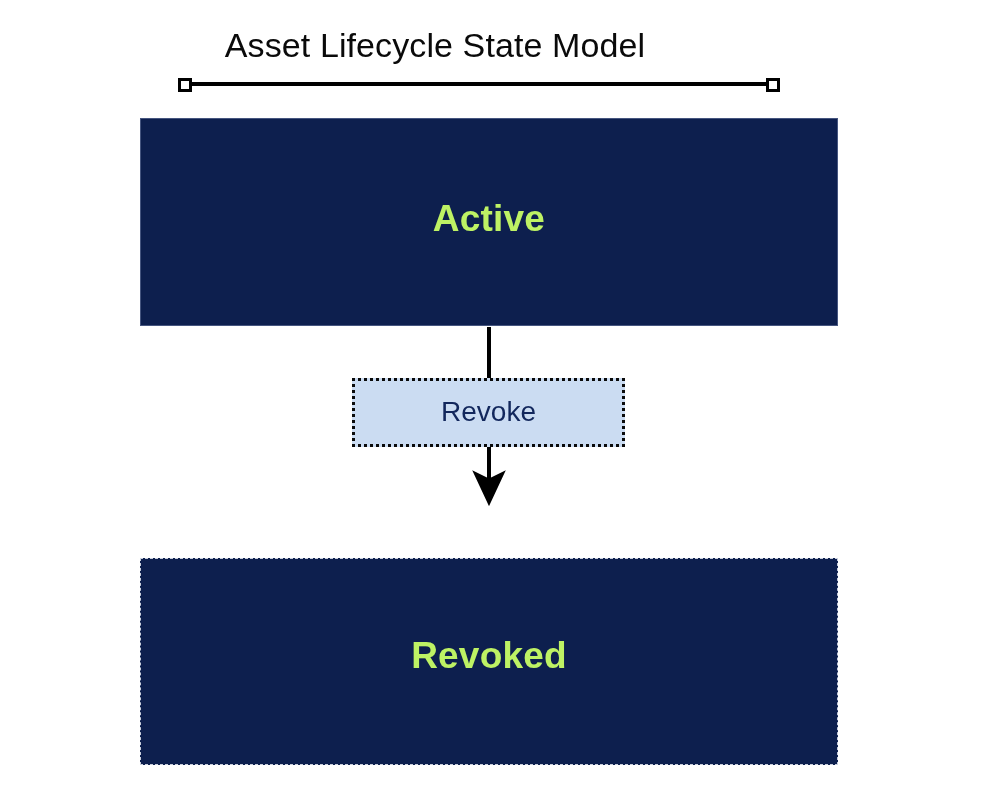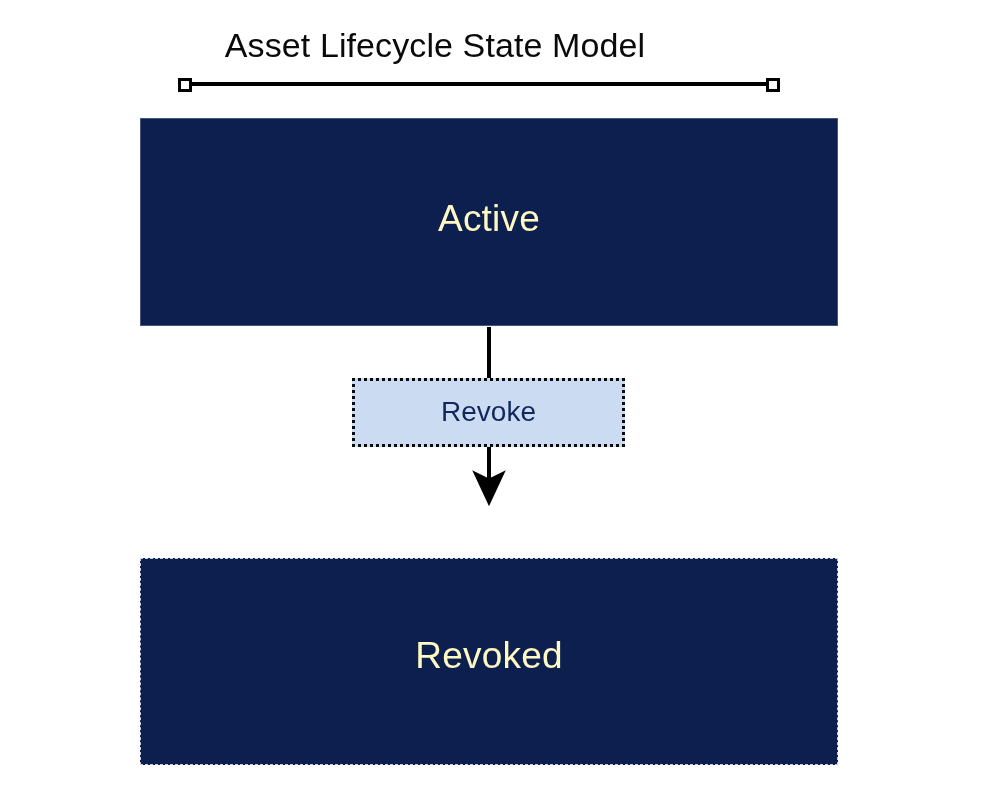--- a/index.html
+++ b/index.html
@@ -70,24 +70,24 @@
     position: absolute;
     left: 140px;
     width: 698px;
     background: #0d1f4e;
     box-sizing: border-box;
     display: flex;
     align-items: center;
     justify-content: center;
   }
   .state-box .state-label {
-    color: #fef9c3;
+    color: #bef264;
     font-size: 37px;
     line-height: 1;
-    font-weight: 400;
+    font-weight: 700;
     letter-spacing: 0.2px;
     white-space: nowrap;
   }
 
   #state-active {
     top: 118px;
     height: 208px;
     border: 1px solid #45557f;
   }
   

